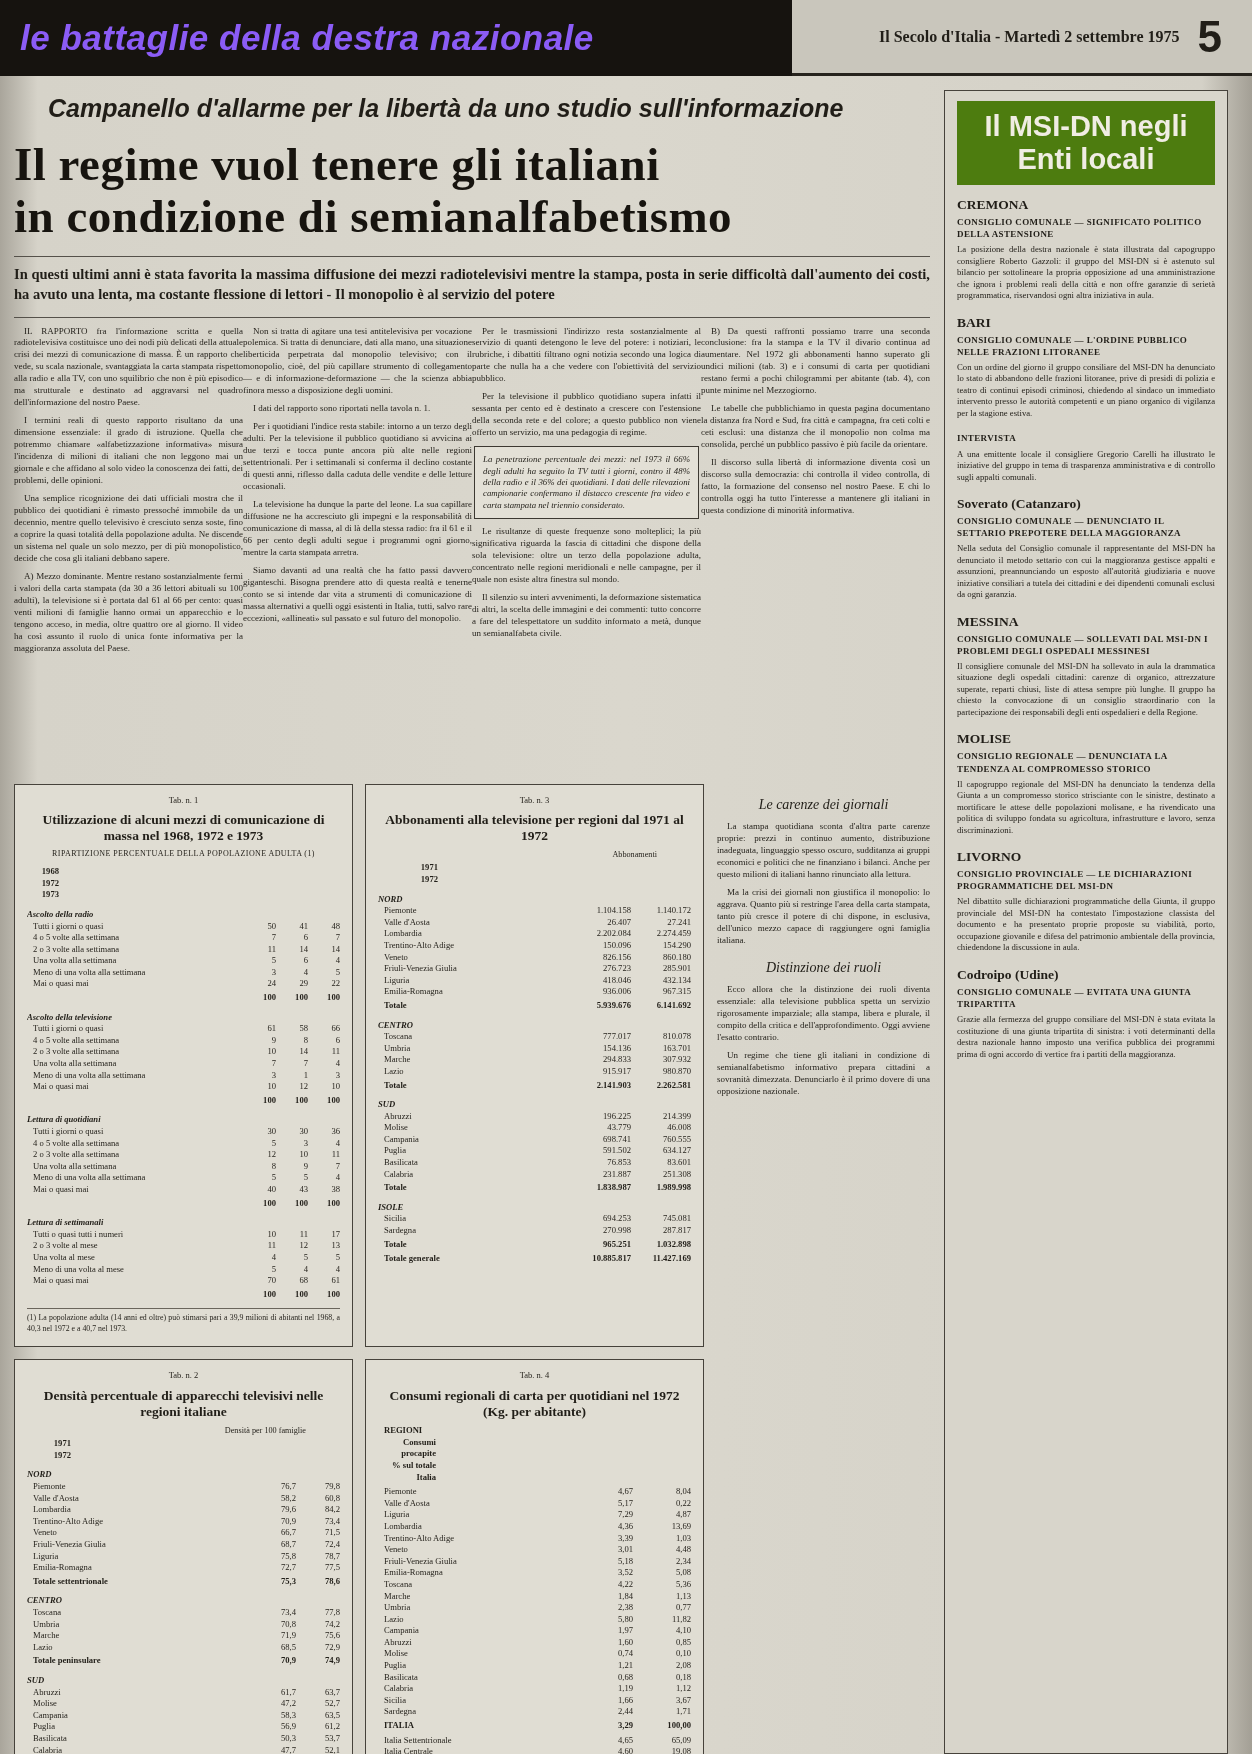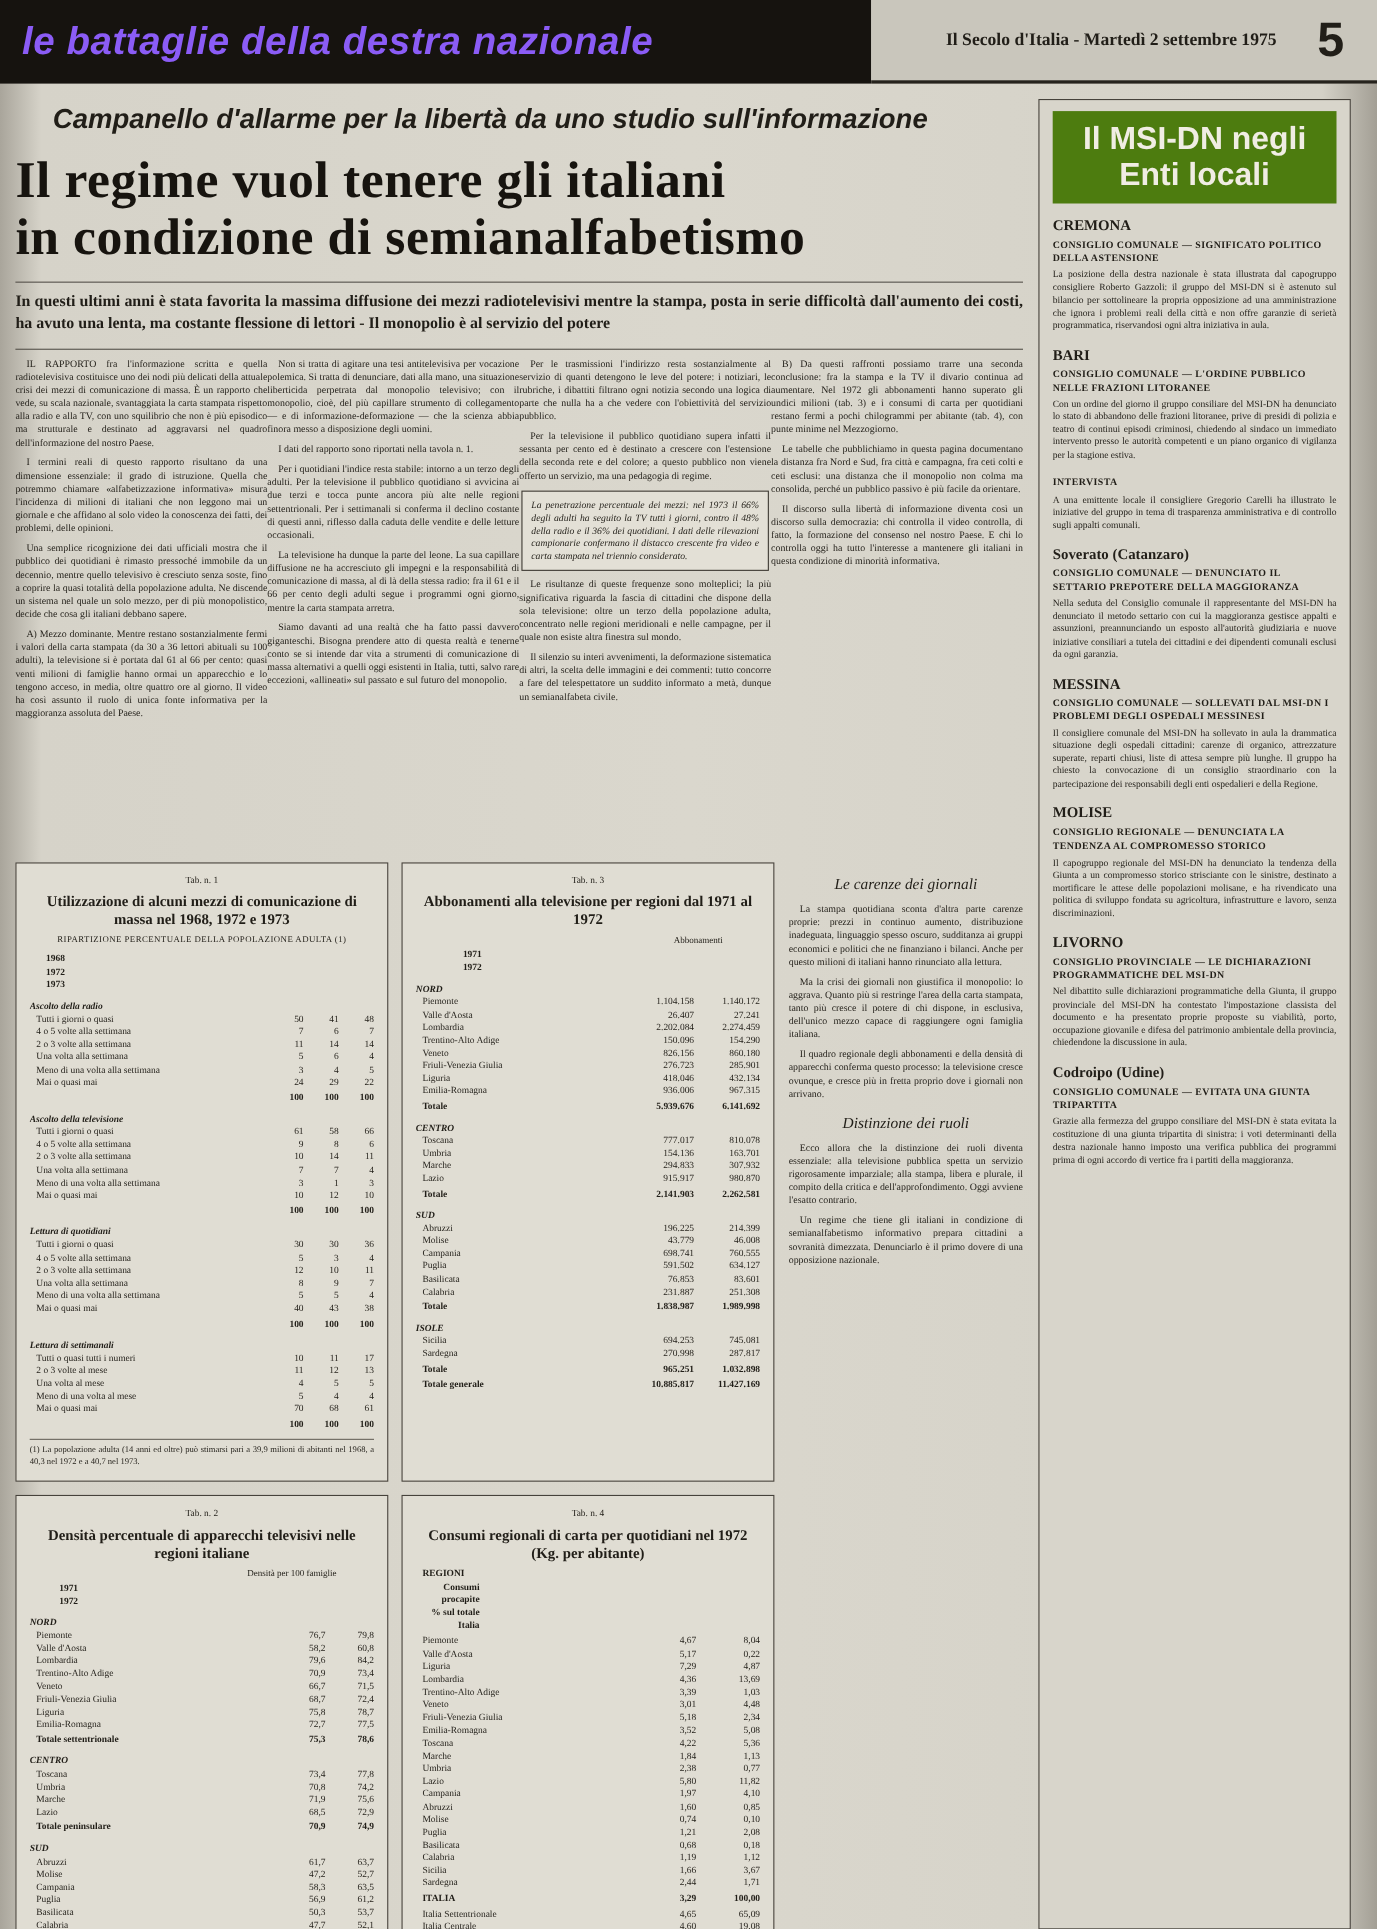--- a/index.html
+++ b/index.html
@@ -4,21 +4,21 @@
 <style>
   html,body{margin:0;padding:0;background:#8f8b82;}
   .page{position:relative;width:1252px;height:1754px;overflow:hidden;margin:0 auto;
         background:linear-gradient(90deg,#a9a59b 0,#d6d3c9 3%,#dad7cd 50%,#d4d1c7 96%,#a39f95 100%);
         font-family:"Liberation Serif",serif;color:#211e18;}
   
   .topband{display:flex;height:76px;align-items:stretch;}
   .band-black{flex:0 0 772px;background:#16130f;color:#8b5cf6;display:flex;align-items:center;
               padding-left:20px;font-family:"Liberation Sans",sans-serif;font-weight:bold;
               font-style:italic;font-size:35px;letter-spacing:.5px;}
-  .band-right{flex:1;display:flex;align-items:center;justify-content:flex-end;gap:37px;
+  .band-right{flex:1;display:flex;align-items:center;justify-content:flex-end;gap:18px;
               padding-right:30px;border-bottom:3px solid #26231d;background:#c9c6bc;}
   .paper{font-weight:bold;font-size:16px;}
   .pnum{font-weight:bold;font-size:44px;font-family:"Liberation Sans",sans-serif;}
   
   .content{display:flex;gap:14px;padding:14px 24px 0 14px;height:1664px;}
   .article{width:916px;flex:0 0 916px;display:flex;flex-direction:column;}
   .kicker{font-family:"Liberation Sans",sans-serif;font-weight:bold;font-style:italic;
           font-size:25px;margin:4px 0 16px 34px;}
   .headline{margin:0 0 10px 0;font-family:"Liberation Serif",serif;font-weight:bold;
             font-size:47px;line-height:1.1;letter-spacing:.5px;color:#17140f;}
@@ -709,21 +709,20 @@
                 <span class="val">1,84</span>
                 <span class="val">5,38</span>
               </div>
               <div class="tbyline">MASSIMO ZOFFI</div>
             </section>
           </div>
         <aside class="contcol" id="contcol">
             <div class="subhead">Le carenze dei giornali</div>
             <p>La stampa quotidiana sconta d'altra parte carenze proprie: prezzi in continuo aumento, distribuzione inadeguata, linguaggio spesso oscuro, sudditanza ai gruppi economici e politici che ne finanziano i bilanci. Anche per questo milioni di italiani hanno rinunciato alla lettura.</p>
             <p>Ma la crisi dei giornali non giustifica il monopolio: lo aggrava. Quanto più si restringe l'area della carta stampata, tanto più cresce il potere di chi dispone, in esclusiva, dell'unico mezzo capace di raggiungere ogni famiglia italiana.</p>
-            <p>Il quadro regionale degli abbonamenti e della densità di apparecchi conferma questo processo: la televisione cresce ovunque, e cresce più in fretta proprio dove i giornali non arrivano.</p>
             <div class="subhead">Distinzione dei ruoli</div>
             <p>Ecco allora che la distinzione dei ruoli diventa essenziale: alla televisione pubblica spetta un servizio rigorosamente imparziale; alla stampa, libera e plurale, il compito della critica e dell'approfondimento. Oggi avviene l'esatto contrario.</p>
             <p>Un regime che tiene gli italiani in condizione di semianalfabetismo informativo prepara cittadini a sovranità dimezzata. Denunciarlo è il primo dovere di una opposizione nazionale.</p>
           </aside>
       </div>
     </main>
 
     <aside class="sidebar">
       <div class="title-strip">Il MSI-DN negli Enti locali</div>
       <div id="sb-sections">

